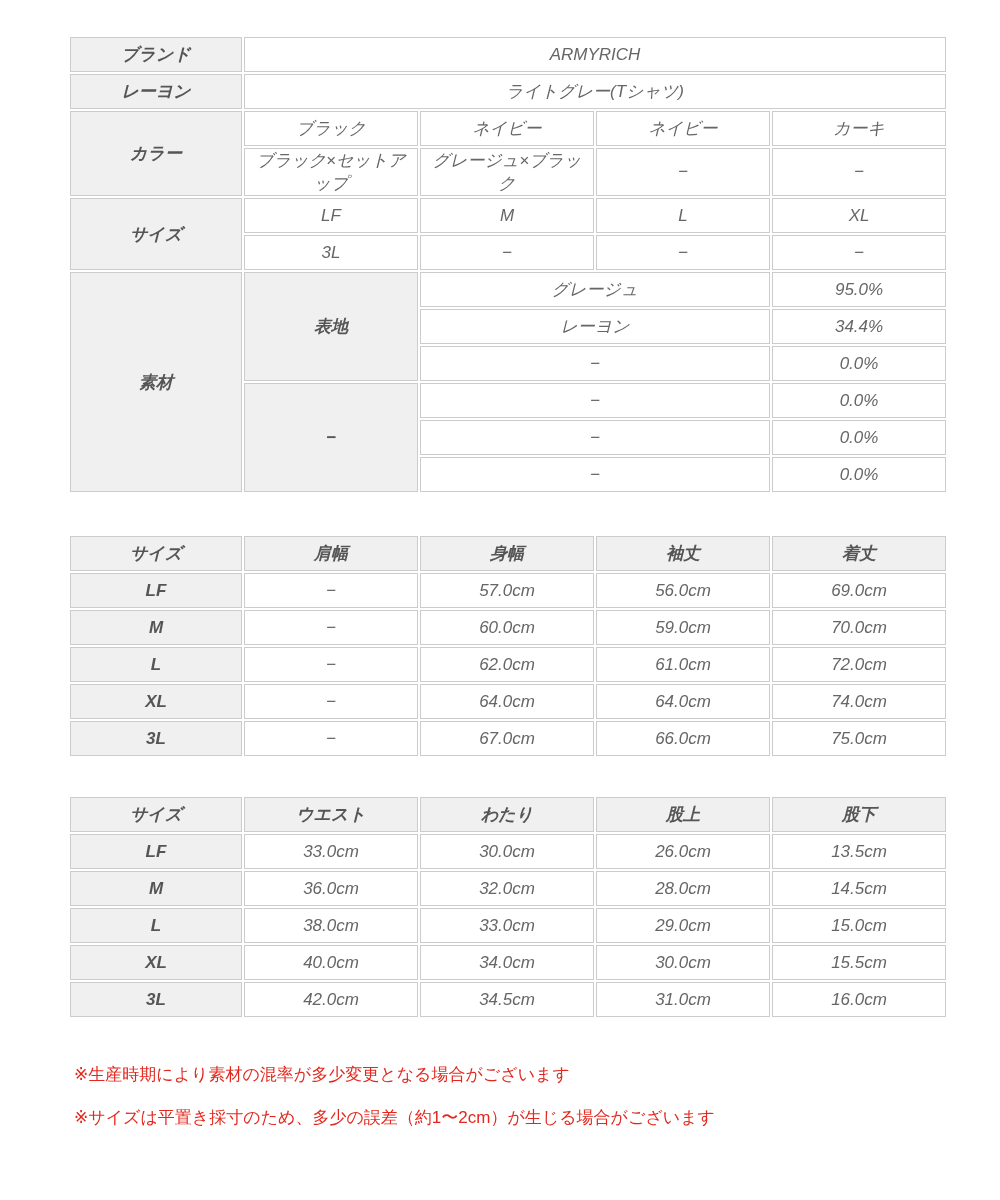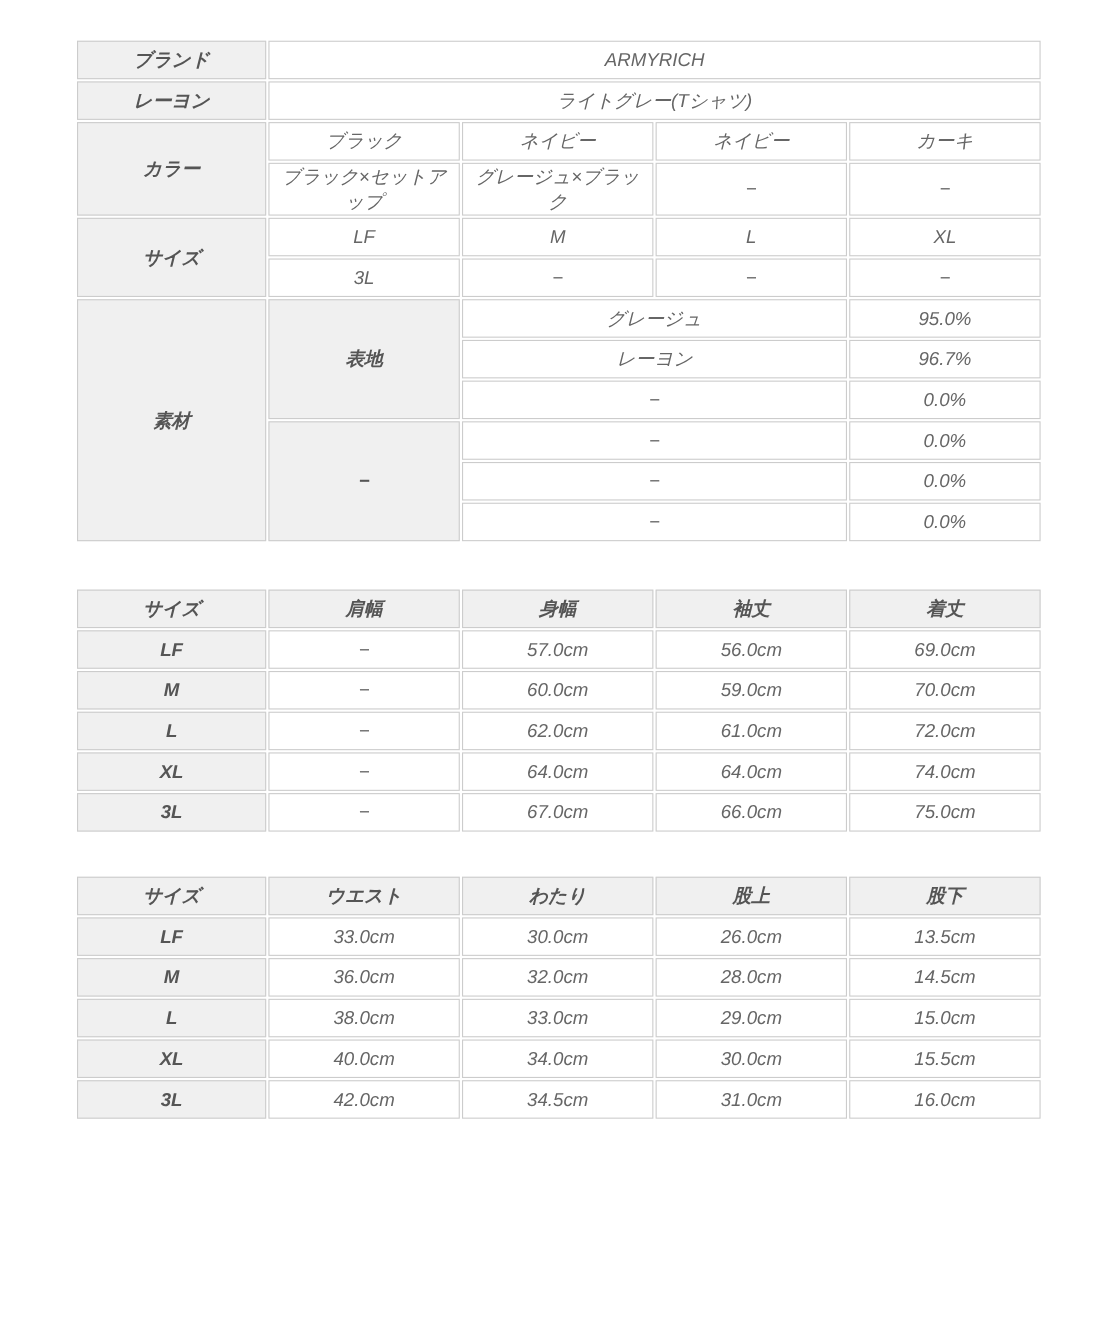--- a/index.html
+++ b/index.html
@@ -99,21 +99,21 @@
         <td>−</td>
       </tr>
       <tr>
         <th rowspan="6">素材</th>
         <th rowspan="3">表地</th>
         <td colspan="2">グレージュ</td>
         <td>95.0%</td>
       </tr>
       <tr>
         <td colspan="2">レーヨン</td>
-        <td>96.7%</td>
+        <td>34.4%</td>
       </tr>
       <tr>
         <td colspan="2">−</td>
         <td>0.0%</td>
       </tr>
       <tr>
         <th rowspan="3">−</th>
         <td colspan="2">−</td>
         <td>0.0%</td>
       </tr>
@@ -229,14 +229,18 @@
       <tr>
         <th>3L</th>
         <td>42.0cm</td>
         <td>34.5cm</td>
         <td>31.0cm</td>
         <td>16.0cm</td>
       </tr>
     </tbody>
   </table>
 
+  <div class="notes">
+    <p class="note">※生産時期により素材の混率が多少変更となる場合がございます</p>
+    <p class="note">※サイズは平置き採寸のため、多少の誤差（約1〜2cm）が生じる場合がございます</p>
+  </div>
 
 </div>
 
 </body></html>

